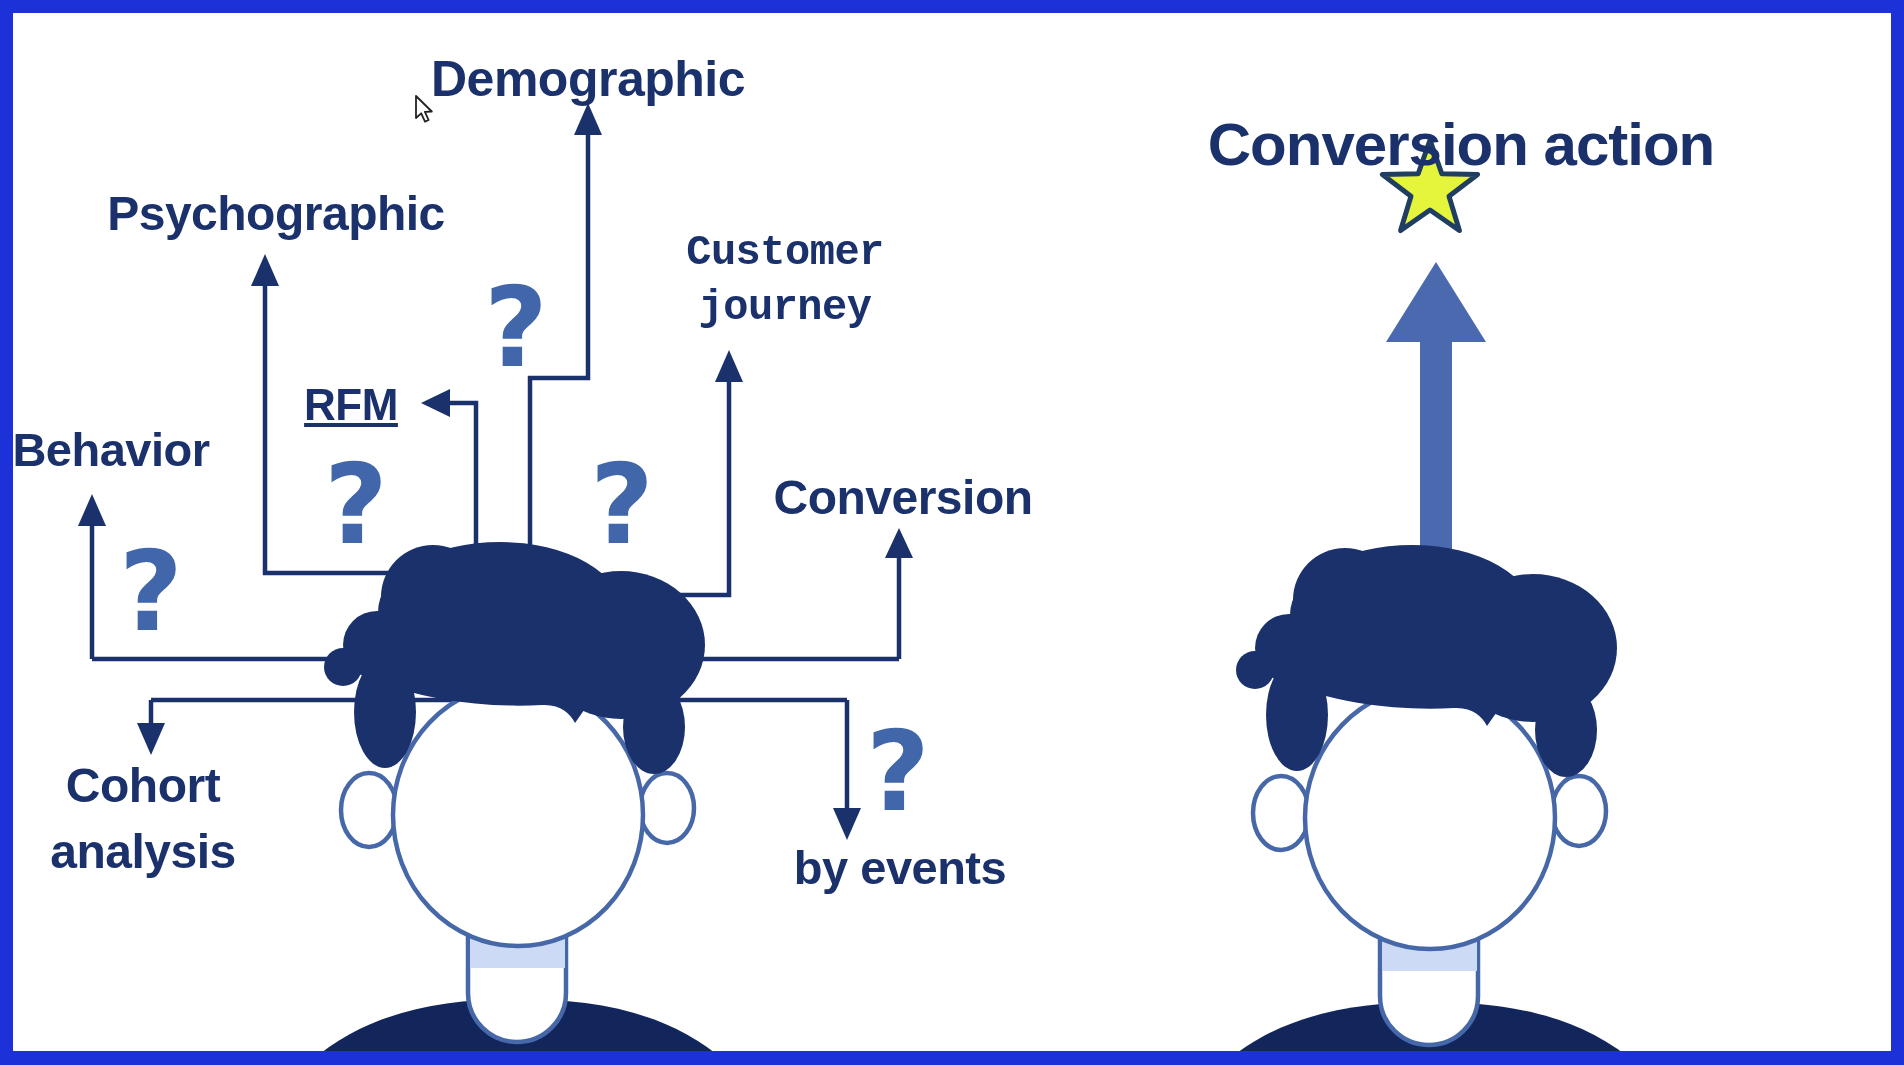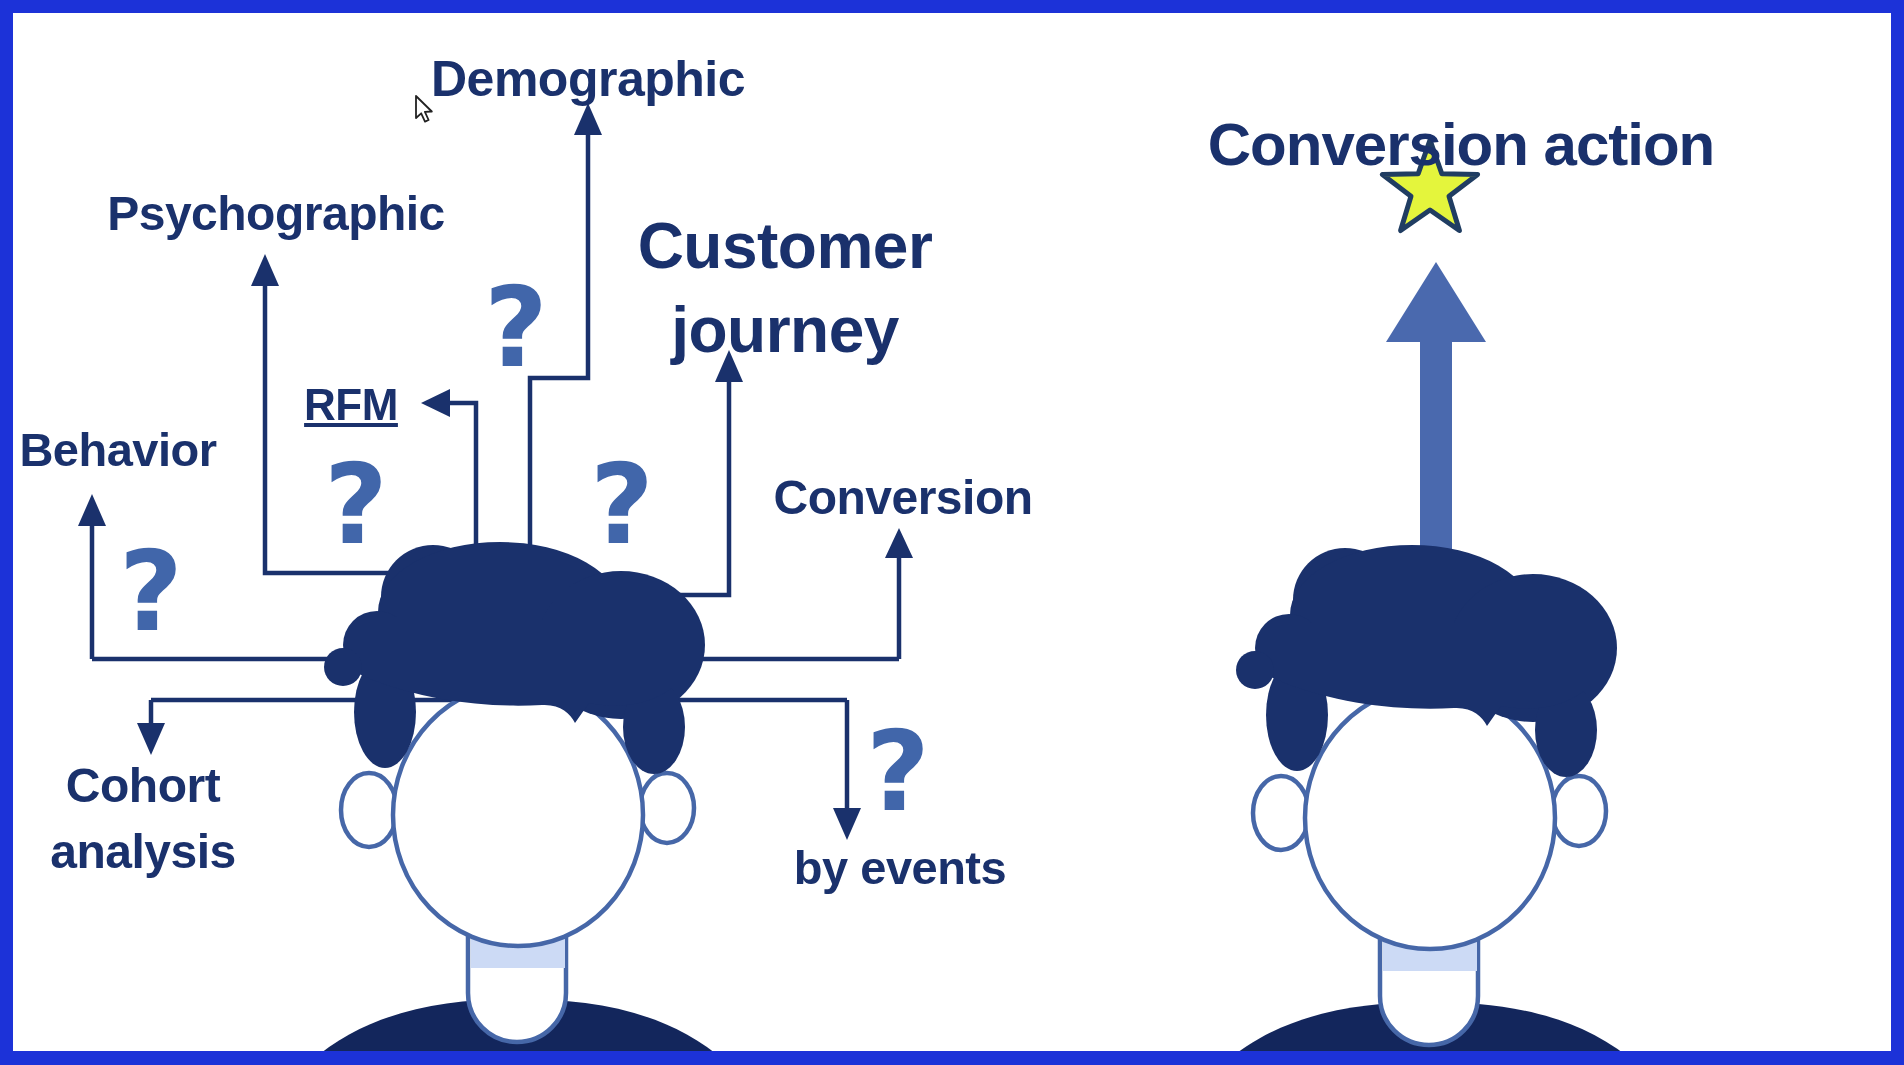--- a/index.html
+++ b/index.html
@@ -17,23 +17,23 @@
     color:#1a316c;
     font-weight:700;
     text-align:center;
     white-space:nowrap;
     letter-spacing:-0.5px;
     line-height:1.3;
     z-index:5;
   }
   #lbl-demographic   { left:588px;  top:31px;  font-size:50px;margin-top:16px; }
   #lbl-psychographic { left:276px;  top:183px; font-size:48px;text-align:right; }
-  #lbl-customer-journey { left:785px; top:204px; font-size:64px; line-height:1.32; }
+  #lbl-customer-journey { left:785px; top:226px; font-size:42px; line-height:1.32;font-family:Liberation Mono, monospace; }
   #lbl-rfm           { left:351px;  top:376px; font-size:44px;text-decoration:underline; }
-  #lbl-behavior      { left:118px;  top:419px; font-size:47px; }
+  #lbl-behavior      { left:111px;  top:419px; font-size:47px; }
   #lbl-parametric    { left:903px;  top:467px; font-size:48px; }
   #lbl-cohort        { left:143px;  top:753px; font-size:48px; line-height:1.38; }
   #lbl-segmentation  { left:900px;  top:837px; font-size:47px; line-height:1.33; }
   #lbl-conversion    { left:1461px; top:78px;  font-size:60px; letter-spacing:-1px;margin-top:28px; }
   .qmark {
     position:absolute;
     transform:translate(-50%,-50%);
     color:#4166aa;
     font-weight:700;
     font-size:110px;

